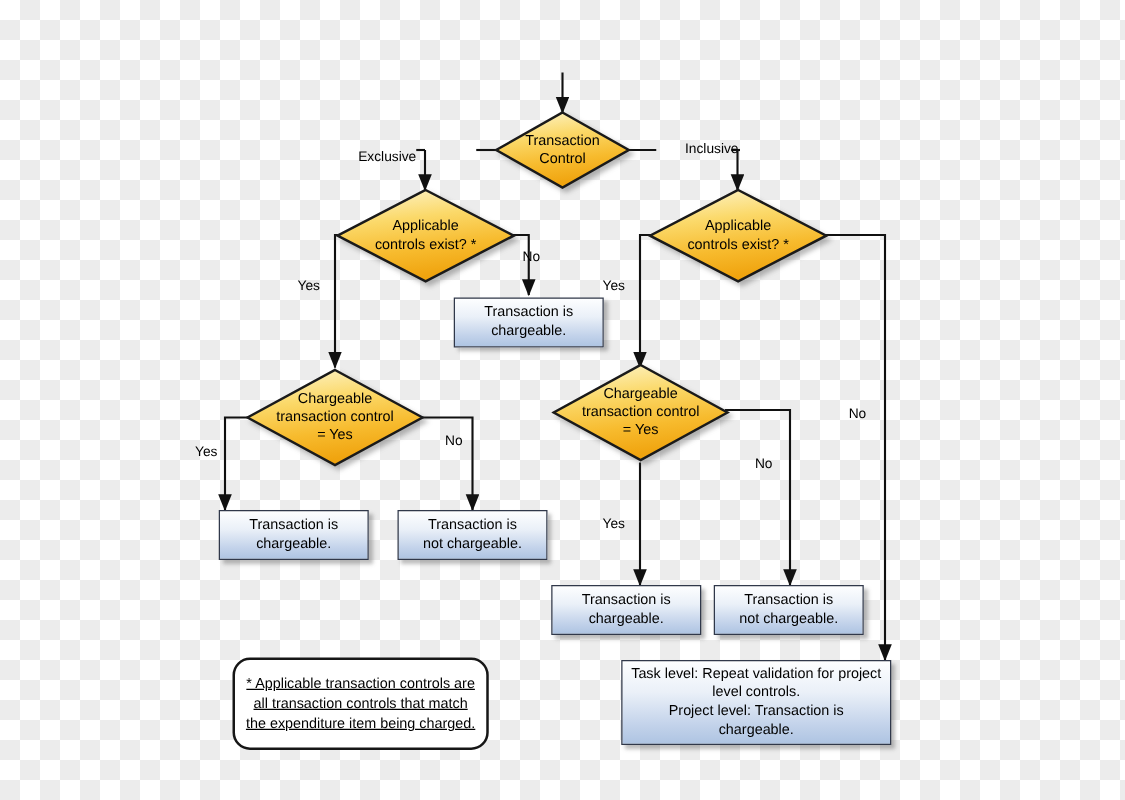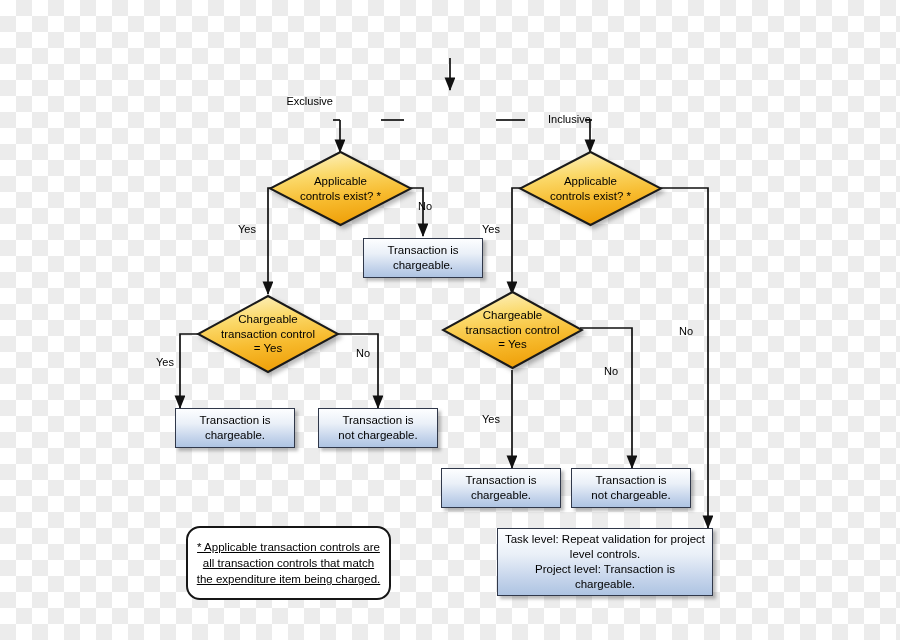--- a/index.html
+++ b/index.html
@@ -134,20 +134,27 @@
 
       <path d="M336,334 L378,334 L378,408" marker-end="url(#arrow)"></path>
 
       <path d="M512,370 L512,468" marker-end="url(#arrow)"></path>
 
       <path d="M580,328 L632,328 L632,468" marker-end="url(#arrow)"></path>
     </g>
   </svg>
 
 
+  <div class="diamond" style="left:395px; top:88px; width:110px; height:64px;">
+    <svg class="dshape" viewBox="0 0 110 64" preserveAspectRatio="none">
+      <polygon points="55,2 108,32 55,62 2,32" fill="url(#dgrad)" stroke="#1a1a1a" stroke-width="2"></polygon>
+    </svg>
+    <div class="dlabel">Transaction
+Control</div>
+  </div>
 
   <div class="diamond" style="left:268px; top:150px; width:145px; height:77px;">
     <svg class="dshape" viewBox="0 0 145 77" preserveAspectRatio="none">
       <polygon points="72.5,2 143,38.5 72.5,75 2,38.5" fill="url(#dgrad)" stroke="#1a1a1a" stroke-width="2"></polygon>
     </svg>
     <div class="dlabel">Applicable
 controls exist? *</div>
   </div>
 
   <div class="diamond" style="left:518px; top:150px; width:145px; height:77px;">
@@ -193,21 +200,21 @@
 
   <div class="pbox" style="left:497px; top:528px; width:216px; height:68px;">Task level: Repeat validation for project
 level controls.
 Project level: Transaction is
 chargeable.</div>
 
   <div class="note" style="left:186px; top:526px; width:205px; height:74px;">* Applicable transaction controls are
 all transaction controls that match
 the expenditure item being charged.</div>
 
-  <div class="elabel" style="left:333px; top:95px; transform:translateX(-100%);text-align:center;">Exclusive</div>
+  <div class="elabel" style="left:333px; top:120px; transform:translateX(-100%);text-align:center;">Exclusive</div>
 
   <div class="elabel" style="left:548px; top:113px;">Inclusive</div>
 
   <div class="elabel" style="left:256px; top:223px; transform:translateX(-100%);">Yes</div>
 
   <div class="elabel" style="left:418px; top:200px;">No</div>
 
   <div class="elabel" style="left:500px; top:223px; transform:translateX(-100%);">Yes</div>
 
   <div class="elabel" style="left:693px; top:325px; transform:translateX(-100%);">No</div>

